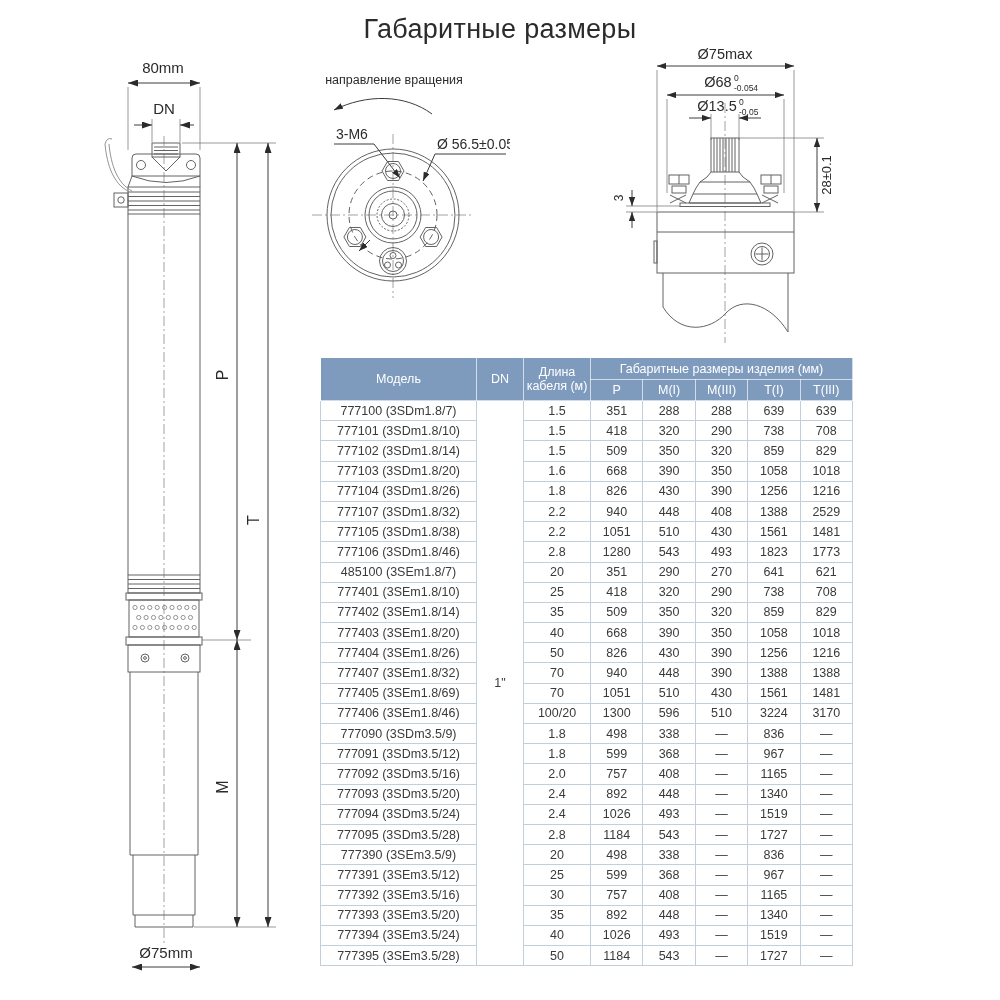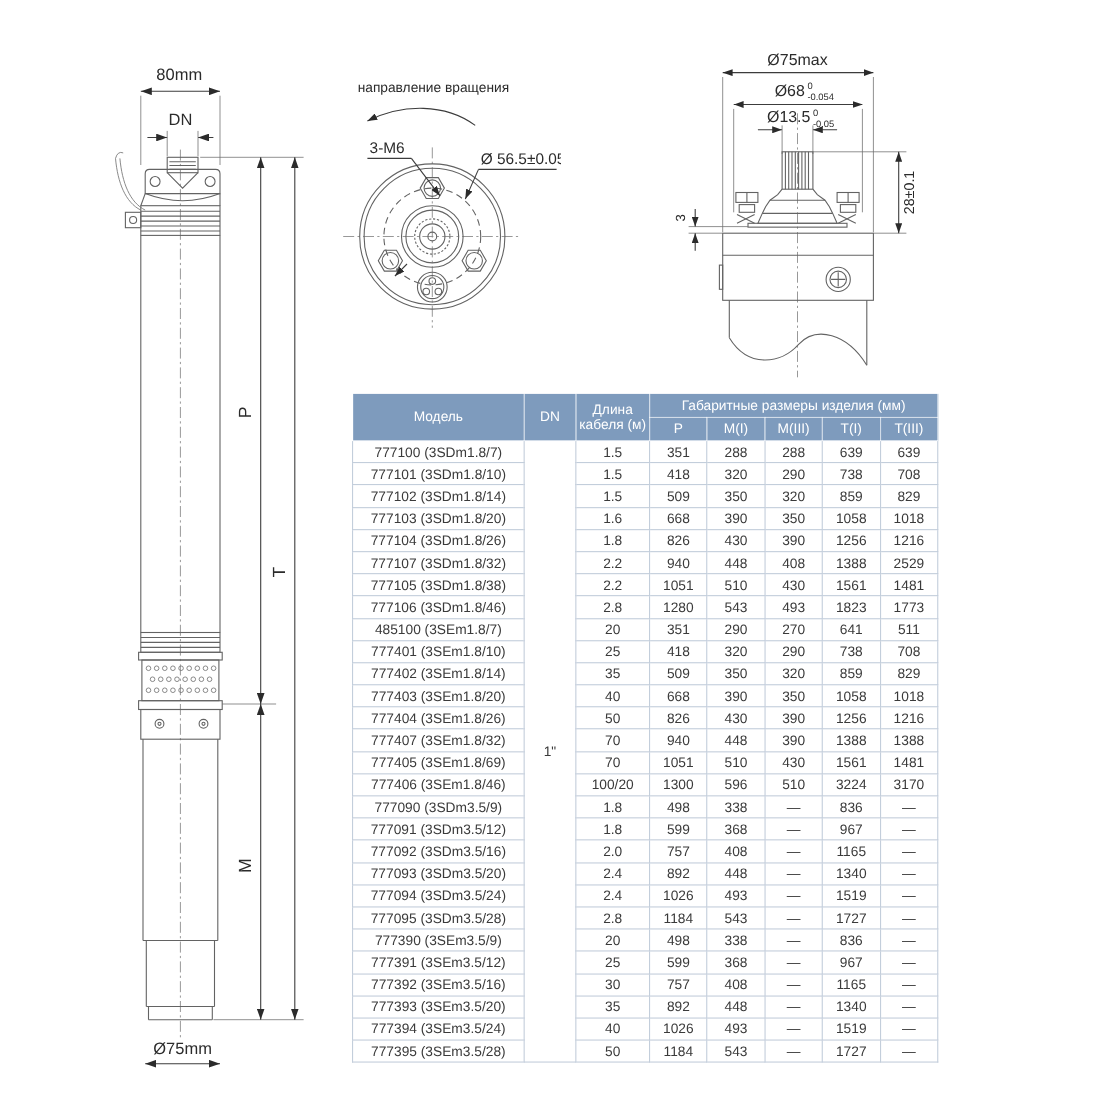--- a/index.html
+++ b/index.html
@@ -26,20 +26,21 @@
   table.dims thead tr:last-child th{height:20px;}
   col.c-model{width:156px;} col.c-dn{width:47px;} col.c-cable{width:67px;}
   col.c-num{width:52.4px;}
   td.dn-cell{vertical-align:middle;}
 </style>
 </head>
 <body>
 
 <div class="page">
 
+  <div class="title">Габаритные размеры</div>
 
   <svg class="drawing" style="left:88px;top:50px;" width="200" height="930" viewBox="0 0 200 930">
     <defs>
       <marker id="ah1" viewBox="0 0 10 7" refX="10" refY="3.5" markerWidth="10" markerHeight="7" orient="auto-start-reverse">
           <path d="M0,0 L10,3.5 L0,7 z" fill="#2b2b2b"></path>
         </marker>
     </defs>
 
     <line class="cl" x1="76" y1="86" x2="76" y2="893"></line>
 
@@ -402,21 +403,21 @@
             <td>1823</td>
             <td>1773</td>
           </tr>
           <tr>
             <td>485100 (3SEm1.8/7)</td>
             <td>20</td>
             <td>351</td>
             <td>290</td>
             <td>270</td>
             <td>641</td>
-            <td>511</td>
+            <td>621</td>
           </tr>
           <tr>
             <td>777401 (3SEm1.8/10)</td>
             <td>25</td>
             <td>418</td>
             <td>320</td>
             <td>290</td>
             <td>738</td>
             <td>708</td>
           </tr>

